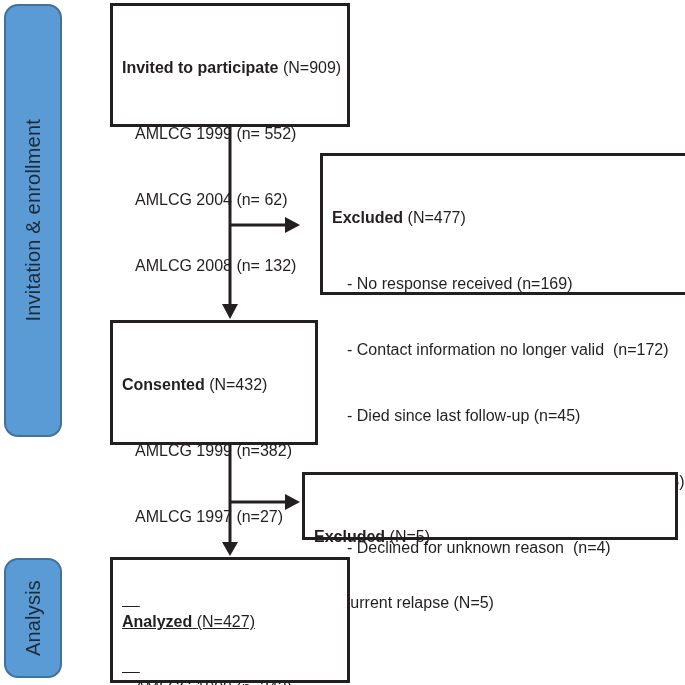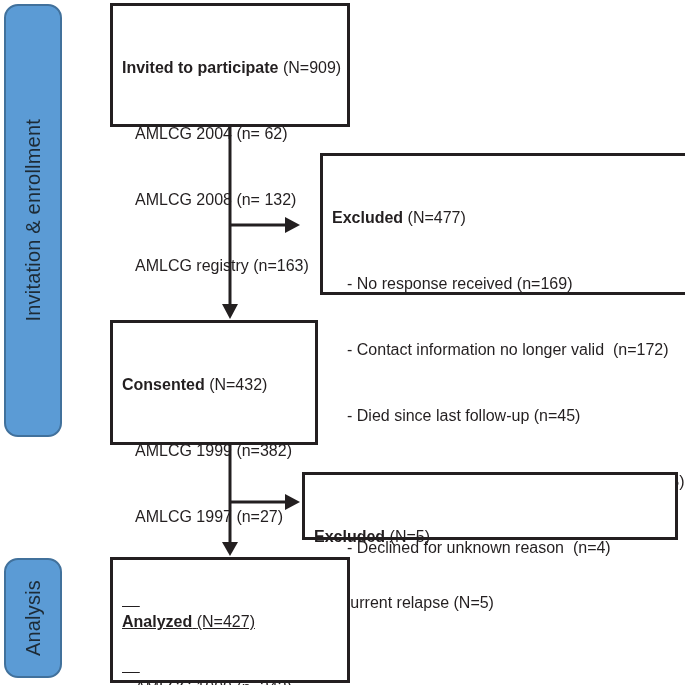--- a/index.html
+++ b/index.html
@@ -87,20 +87,21 @@
     <path class="shaft" d="M230 225 L286 225"></path>
     <path class="head" d="M285 217 L285 233 L300 225 Z"></path>
     <path class="shaft" d="M230 445 L230 543"></path>
     <path class="head" d="M222 542 L238 542 L230 556 Z"></path>
     <path class="shaft" d="M230 502 L286 502"></path>
     <path class="head" d="M285 494 L285 510 L300 502 Z"></path>
   </svg>
 
   <div class="box cohort-lines" id="box-invited">
     <div class="box-title"><span class="b">Invited to participate</span> <span>(N=909)</span></div>
+    <div class="line">AMLCG 1999 (n= 552)</div>
     <div class="line">AMLCG 2004 (n= 62)</div>
     <div class="line">AMLCG 2008 (n= 132)</div>
     <div class="line">AMLCG registry (n=163)</div>
   </div>
 
   <div class="box reason-lines" id="box-excluded1">
     <div class="box-title"><span class="b">Excluded</span> <span>(N=477)</span></div>
     <div class="line">- No response received (n=169)</div>
     <div class="line">- Contact information no longer valid  (n=172)</div>
     <div class="line">- Died since last follow-up (n=45)</div>

